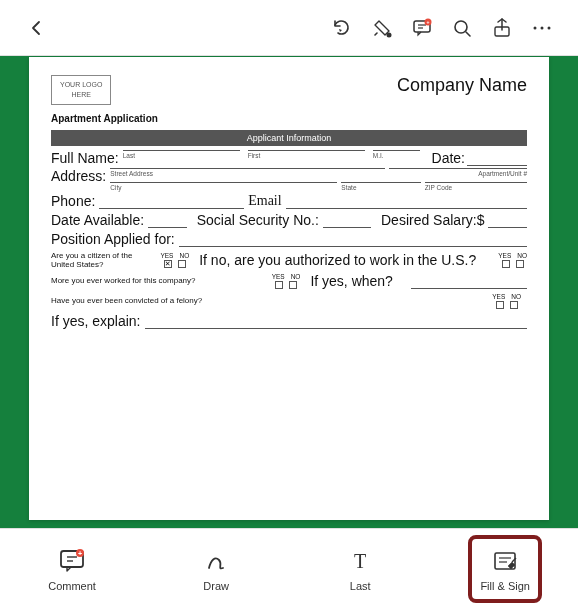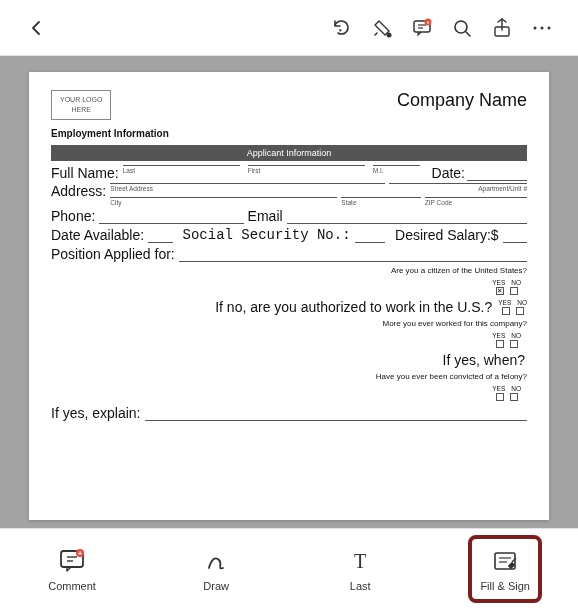--- a/index.html
+++ b/index.html
@@ -33,24 +33,24 @@
       border-radius: 4px;
       font-size: 20px;
       color: #333;
     }
     .top-toolbar .spacer { flex: 1; }
 
     
     .doc-area {
       flex: 1;
       overflow-y: auto;
-      background: #a3a3a3;
+      background: #15803d;
       display: flex;
       justify-content: center;
-      padding: 16px 10px 8px 10px;
+      padding: 1px 10px 8px 10px;
     }
     .doc-page {
       background: #fff;
       width: 520px;
       min-height: 440px;
       box-shadow: 0 1px 4px rgba(0,0,0,0.2);
       padding: 18px 22px 12px 22px;
       font-size: 8.5px;
       color: #111;
     }
@@ -129,25 +129,24 @@
 
     .date-field {
       display: flex;
       align-items: flex-end;
       gap: 2px;
     }
 
     
     .yn-row {
       display: flex;
-      align-items: flex-end;
+      align-items: center;
       margin-bottom: 4px;
       font-size: 8px;
       gap: 4px;
-      flex-direction: column;
     }
     .yn-question { flex: 1; }
     .yn-boxes {
       display: flex;
       flex-direction: column;
       align-items: center;
       gap: 1px;
       margin-right: 6px;
     }
     .yn-header {
@@ -169,21 +168,21 @@
       font-size: 7px;
     }
     .checkbox.checked::after {
       content: '✕';
       font-size: 7px;
     }
     .yn-answer {
       flex: 1;
       display: flex;
       align-items: flex-end;
-      gap: 2px;
+      gap: 18px;
     }
     .yn-answer-line {
       flex: 1;
       border-bottom: 1px solid #555;
       height: 10px;
     }
 
     .explain-row {
       display: flex;
       align-items: flex-end;
@@ -288,21 +287,21 @@
   <div class="doc-page">
 
     <div class="doc-header">
       <div class="logo-box">
         <span style="white-space:pre; font-size:7px; color:#555;">YOUR LOGO
 HERE</span>
       </div>
       <div class="company-name">Company Name</div>
     </div>
 
-    <div class="app-title">Employment Information</div>
+    <div class="app-title">Apartment Application</div>
     <div class="section-header">Applicant Information</div>
 
     <div class="form-row" style="align-items:flex-start; margin-bottom:2px;">
       <span class="form-label">Full Name:</span>
       <div style="flex:1; display:flex; flex-direction:column; gap:1px;">
         <div class="name-fields">
           <div class="name-field">
             <div class="form-line"></div>
             <div class="sub-label">Last</div>
           </div>
@@ -348,28 +347,28 @@
             <div class="form-line"></div>
             <div class="sub-label">ZIP Code</div>
           </div>
         </div>
       </div>
     </div>
 
     <div class="form-row" style="margin-bottom:3px;">
       <span class="form-label">Phone:</span>
       <div class="form-line" style="flex:0.6;"></div>
-      <span class="form-label" style="">Email</span>
+      <span class="form-label" style="font-family:Liberation Serif, serif;">Email</span>
       <div class="form-line" style="flex:1;"></div>
     </div>
 
     <div class="form-row" style="margin-bottom:3px;">
       <span class="form-label">Date Available:</span>
       <div class="form-line" style="flex:0.4;"></div>
-      <span class="form-label" style="margin-left:6px;font-family:Liberation Mono, monospace;">Social Security No.:</span>
+      <span class="form-label" style="margin-left:6px;">Social Security No.:</span>
       <div class="form-line" style="flex:0.5;"></div>
       <span class="form-label" style="margin-left:6px;">Desired Salary:$</span>
       <div class="form-line" style="flex:0.4;"></div>
     </div>
 
     <div class="form-row" style="margin-bottom:4px;">
       <span class="form-label">Position Applied for:</span>
       <div class="form-line"></div>
     </div>
 

